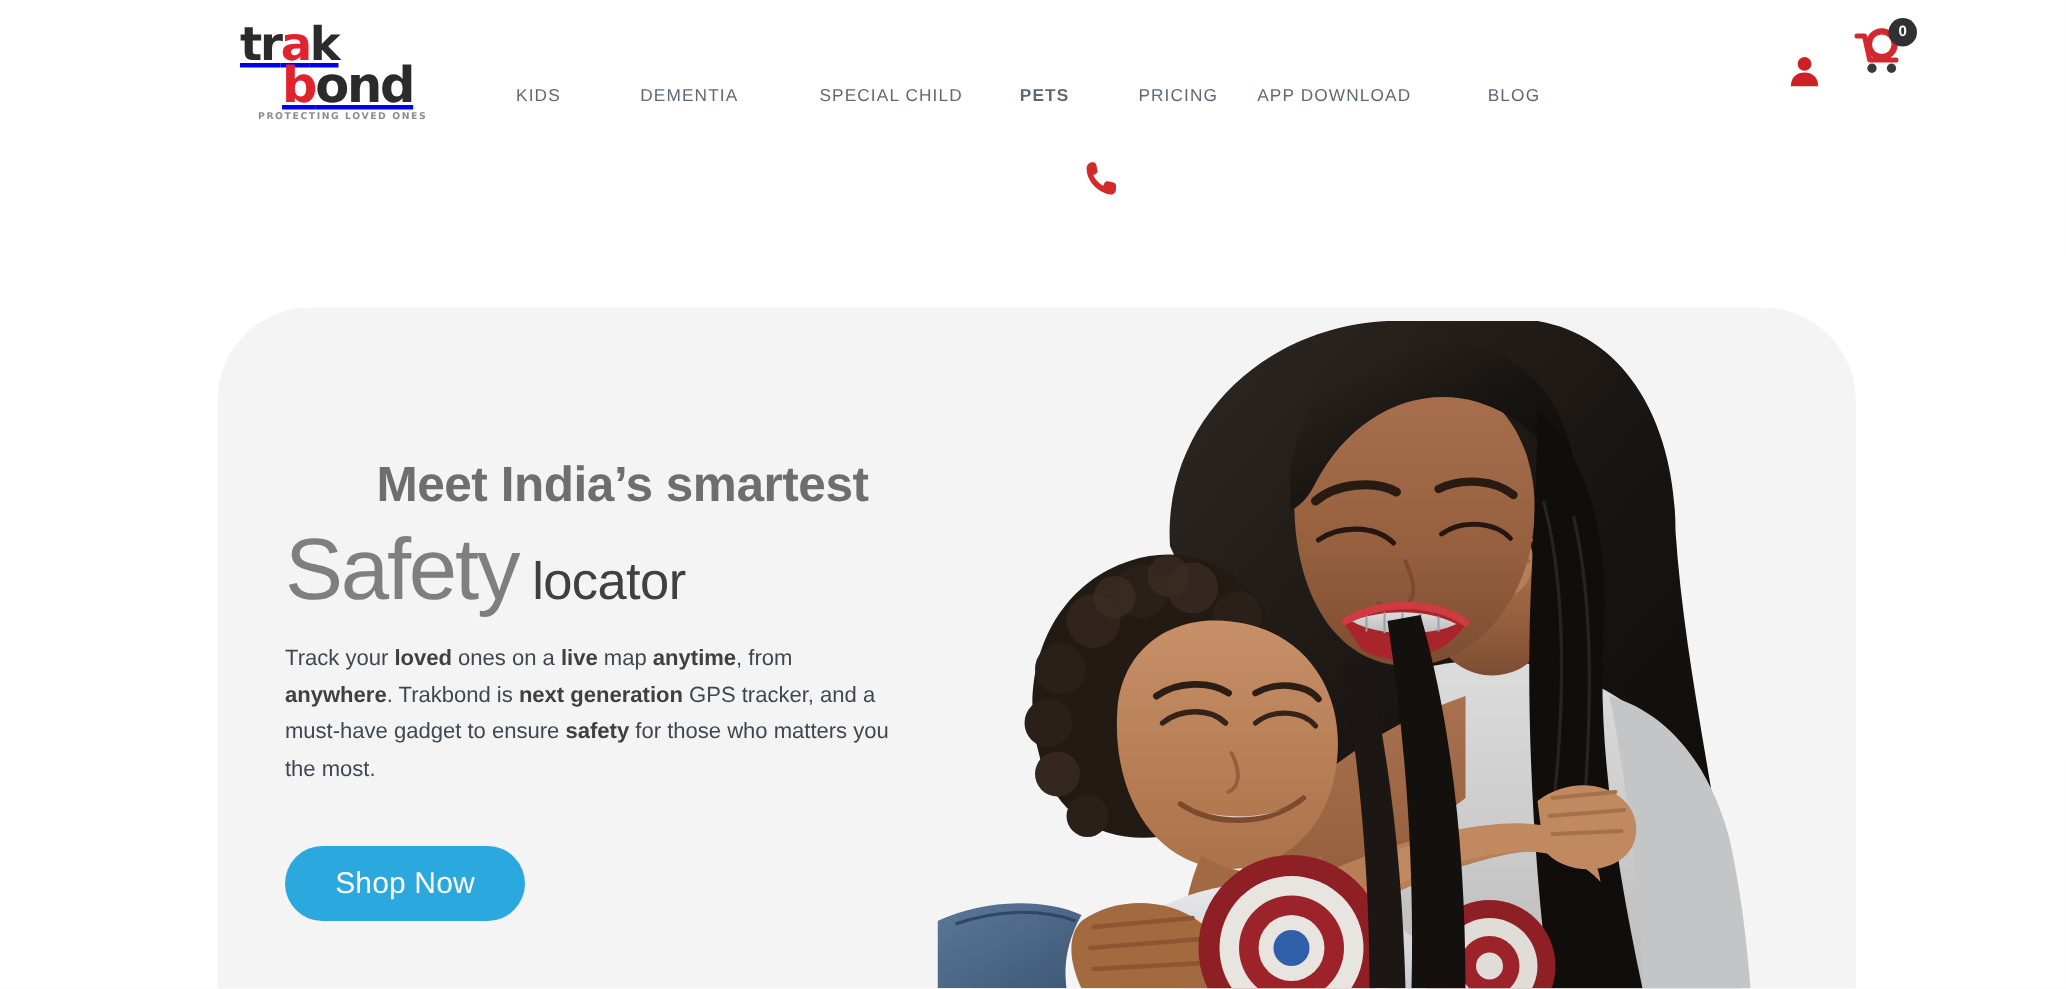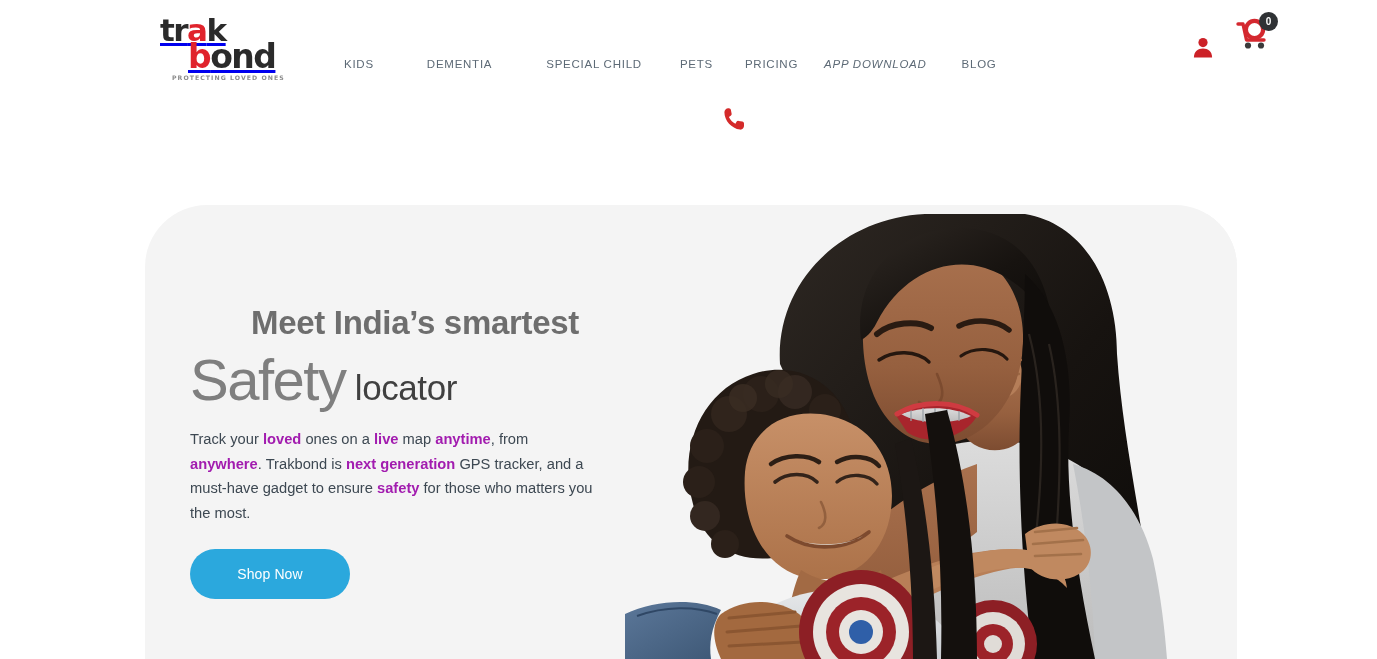--- a/index.html
+++ b/index.html
@@ -71,23 +71,23 @@
     letter-spacing: 0.75px;
     color: #5d6a76;
     font-family: "Liberation Sans", sans-serif;
     white-space: nowrap;
     cursor: pointer;
     text-decoration: none;
   }
   .nav-item:nth-child(1) { margin-right: 53px; }
   .nav-item:nth-child(2) { margin-right: 54px; }
   .nav-item:nth-child(3) { margin-right: 38px; }
-  .nav-item:nth-child(4) { margin-right: 32px; }
+  .nav-item:nth-child(4) { margin-right: 46px; font-weight: bold; }
   .nav-item:nth-child(5) { margin-right: 26px; }
-  .nav-item:nth-child(6) { margin-right: 35px; font-style: italic; }
+  .nav-item:nth-child(6) { margin-right: 51px; }
 
   .header-actions {
     position: absolute;
     right: 105px;
     top: 8px;
     width: 80px;
     height: 50px;
   }
   .user-icon {
     position: absolute;
@@ -179,33 +179,33 @@
 
   .hero-para {
     margin-top: 18px;
     width: 410px;
     font-size: 14.7px;
     line-height: 24.5px;
     color: #3d4852;
     font-family: "Liberation Sans", sans-serif;
   }
   .hl {
-    color: #a21caf;
+    color: #404040;
     font-weight: 700;
   }
 
   .shop-btn {
-    margin-top: 24px;
+    margin-top: 39px;
     width: 160px;
     height: 50px;
     border: none;
     border-radius: 25px;
     background: #2ba8dd;
     color: #ffffff;
-    font-size: 14px;
+    font-size: 20px;
     font-family: "Liberation Sans", sans-serif;
     cursor: pointer;
     letter-spacing: 0.1px;
     display: flex;
     align-items: center;
     justify-content: center;
   }
 
   .hero-photo {
     position: absolute;

